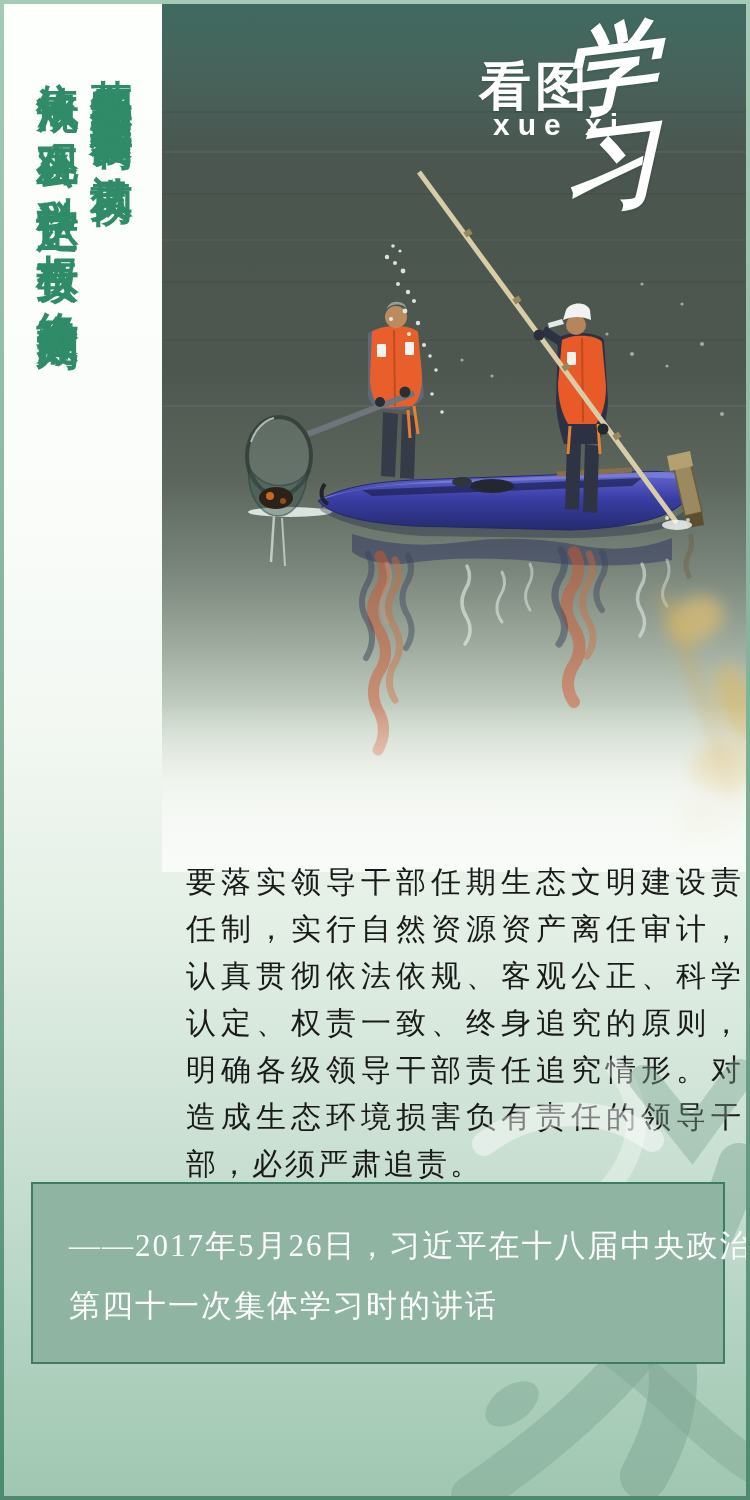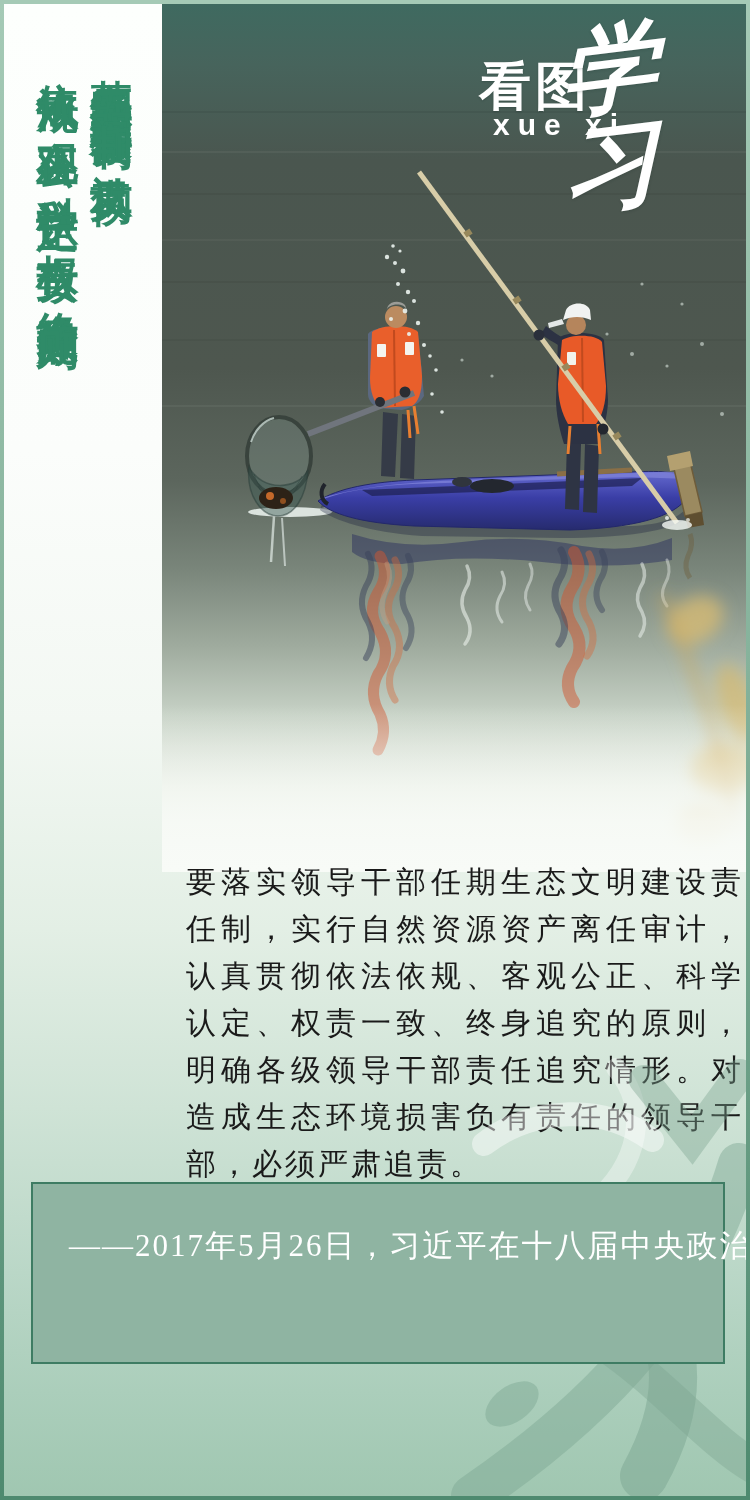--- a/index.html
+++ b/index.html
@@ -287,16 +287,17 @@
       <path d="M560,180 C660,240 702,320 640,432" stroke="rgba(124,166,146,0.5)" stroke-width="48"></path>
       <path d="M735,120 C692,262 600,362 468,452" stroke="rgba(124,166,146,0.45)" stroke-width="42"></path>
       <path d="M600,300 C660,340 706,398 752,424" stroke="rgba(124,166,146,0.4)" stroke-width="34"></path>
       <path d="M640,36 L688,96 L736,30" stroke="rgba(124,166,146,0.4)" stroke-width="30"></path>
       <ellipse cx="508" cy="360" rx="30" ry="18" fill="rgba(124,166,146,0.45)" stroke="none" transform="rotate(-35 508 360)"></ellipse>
     </g>
   </svg>
 
   <div class="quote-box">
     <div class="line line1">——2017年5月26日，习近平在十八届中央政治局</div>
+    <div class="line line2">第四十一次集体学习时的讲话</div>
   </div>
 
 
 </div>
 
 </body></html>

